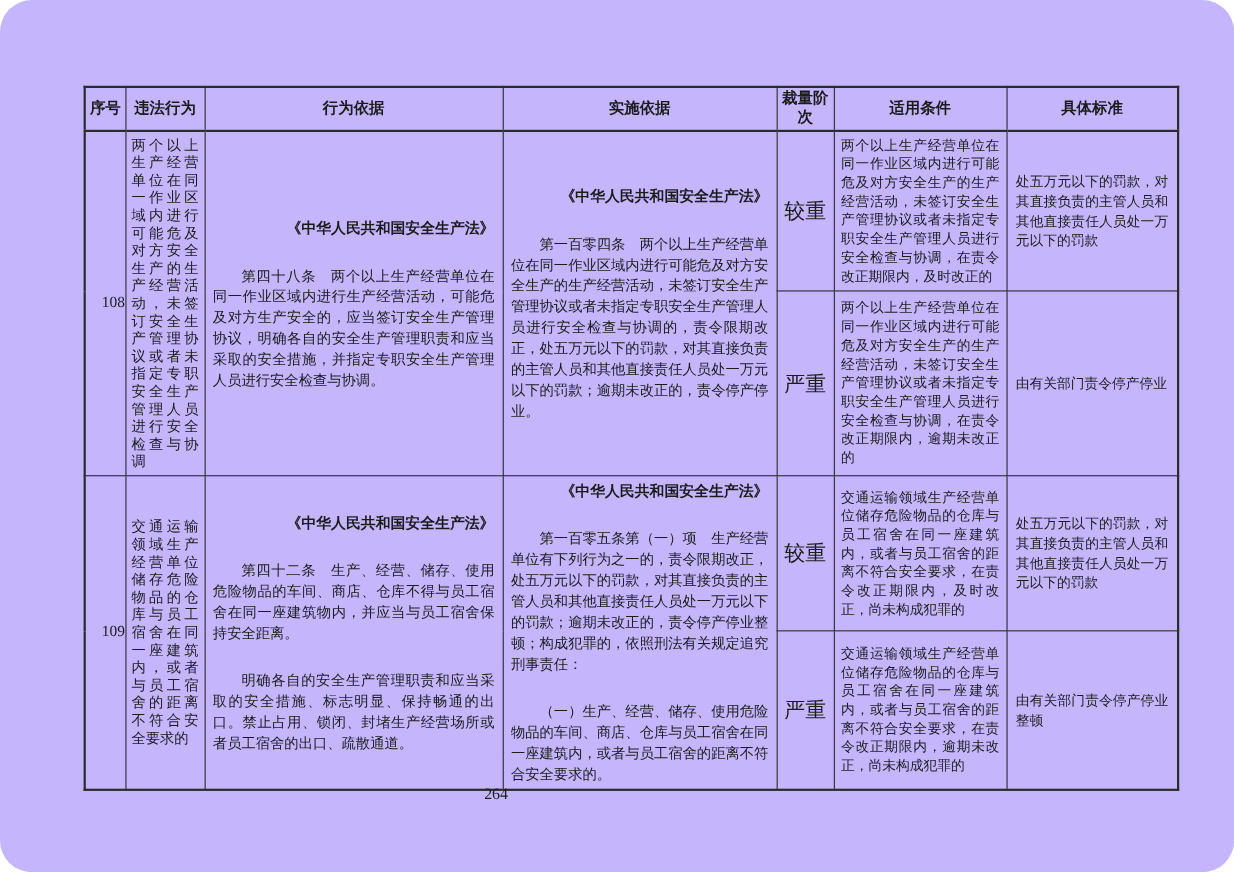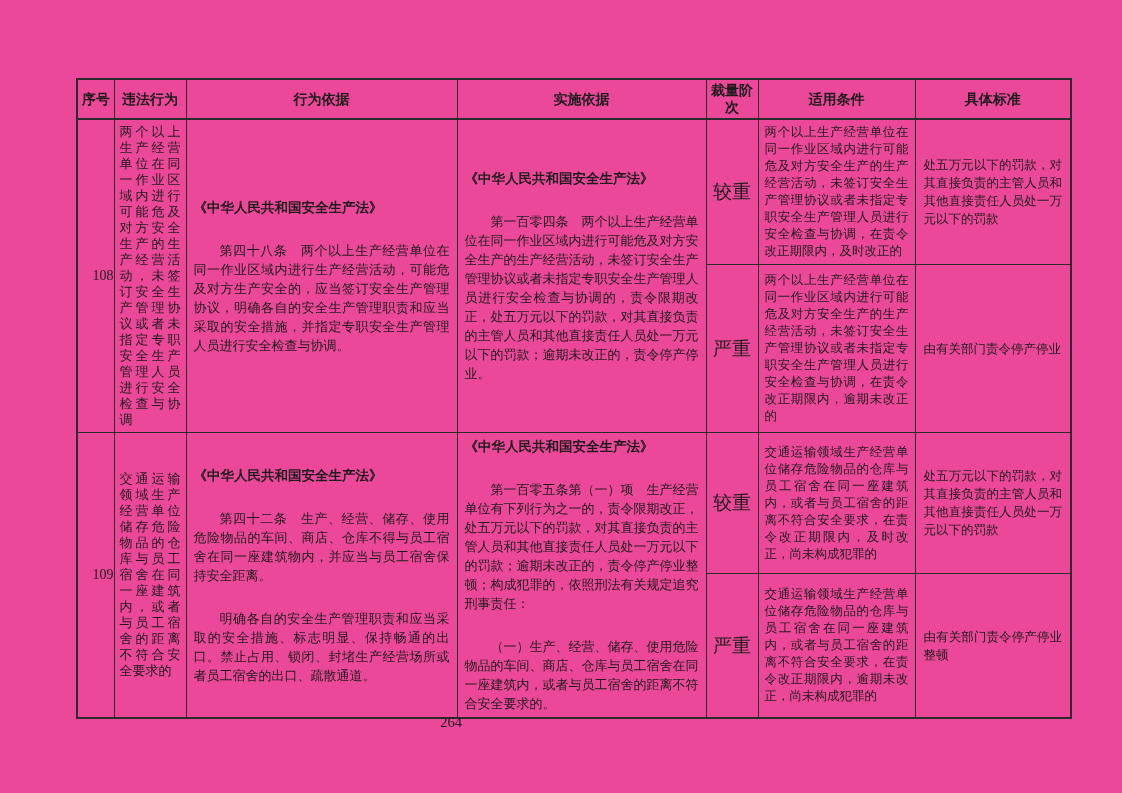--- a/index.html
+++ b/index.html
@@ -2,21 +2,21 @@
 <html><head>
 <meta charset="utf-8">
 <style>
   * { box-sizing: border-box; margin: 0; padding: 0; }
   html, body { background: #ffffff; }
   body {
     width: 1122px; height: 793px; position: relative; overflow: hidden;
     font-family: "Liberation Serif", "DejaVu Serif", serif;
     color: #1c1c1c;
   }
-  .page { position: absolute; inset: 0; background: #ec4899; }
+  .page { position: absolute; inset: 0; background: #c4b5fd; border-radius: 29px; }
 
   table.reg {
     position: absolute; left: 76px; top: 78px;
     width: 994px; table-layout: fixed;
     border-collapse: collapse;
     border: 2px solid #2b2b2b;
   }
   .reg th, .reg td {
     border: 1px solid #2b2b2b;
     vertical-align: middle;
@@ -31,21 +31,21 @@
   }
   td.no { text-align: right; font-size: 14px; }
   td.violation { padding: 4px 5px; }
   td.violation .vtext {
     text-align: justify; text-justify: inter-character;
     line-height: 16px; font-size: 13px;
     word-break: break-all;
   }
   td.basis { padding: 4px 7px; }
   td.basis .law-title {
-    text-align: left; font-weight: bold;
+    text-align: right; font-weight: bold;
     font-size: 13.5px; line-height: 19px;
   }
   td.basis p.law-para {
     text-indent: 2em; text-align: justify; text-justify: inter-character;
     line-height: 19px; font-size: 13px; word-break: break-all; margin-top: 24px;
   }
   td.level { text-align: center; font-size: 19px; }
   td.cond {
     padding: 4px 6px; font-size: 12.5px; line-height: 17px;
     text-align: justify; text-justify: inter-character; word-break: break-all;

